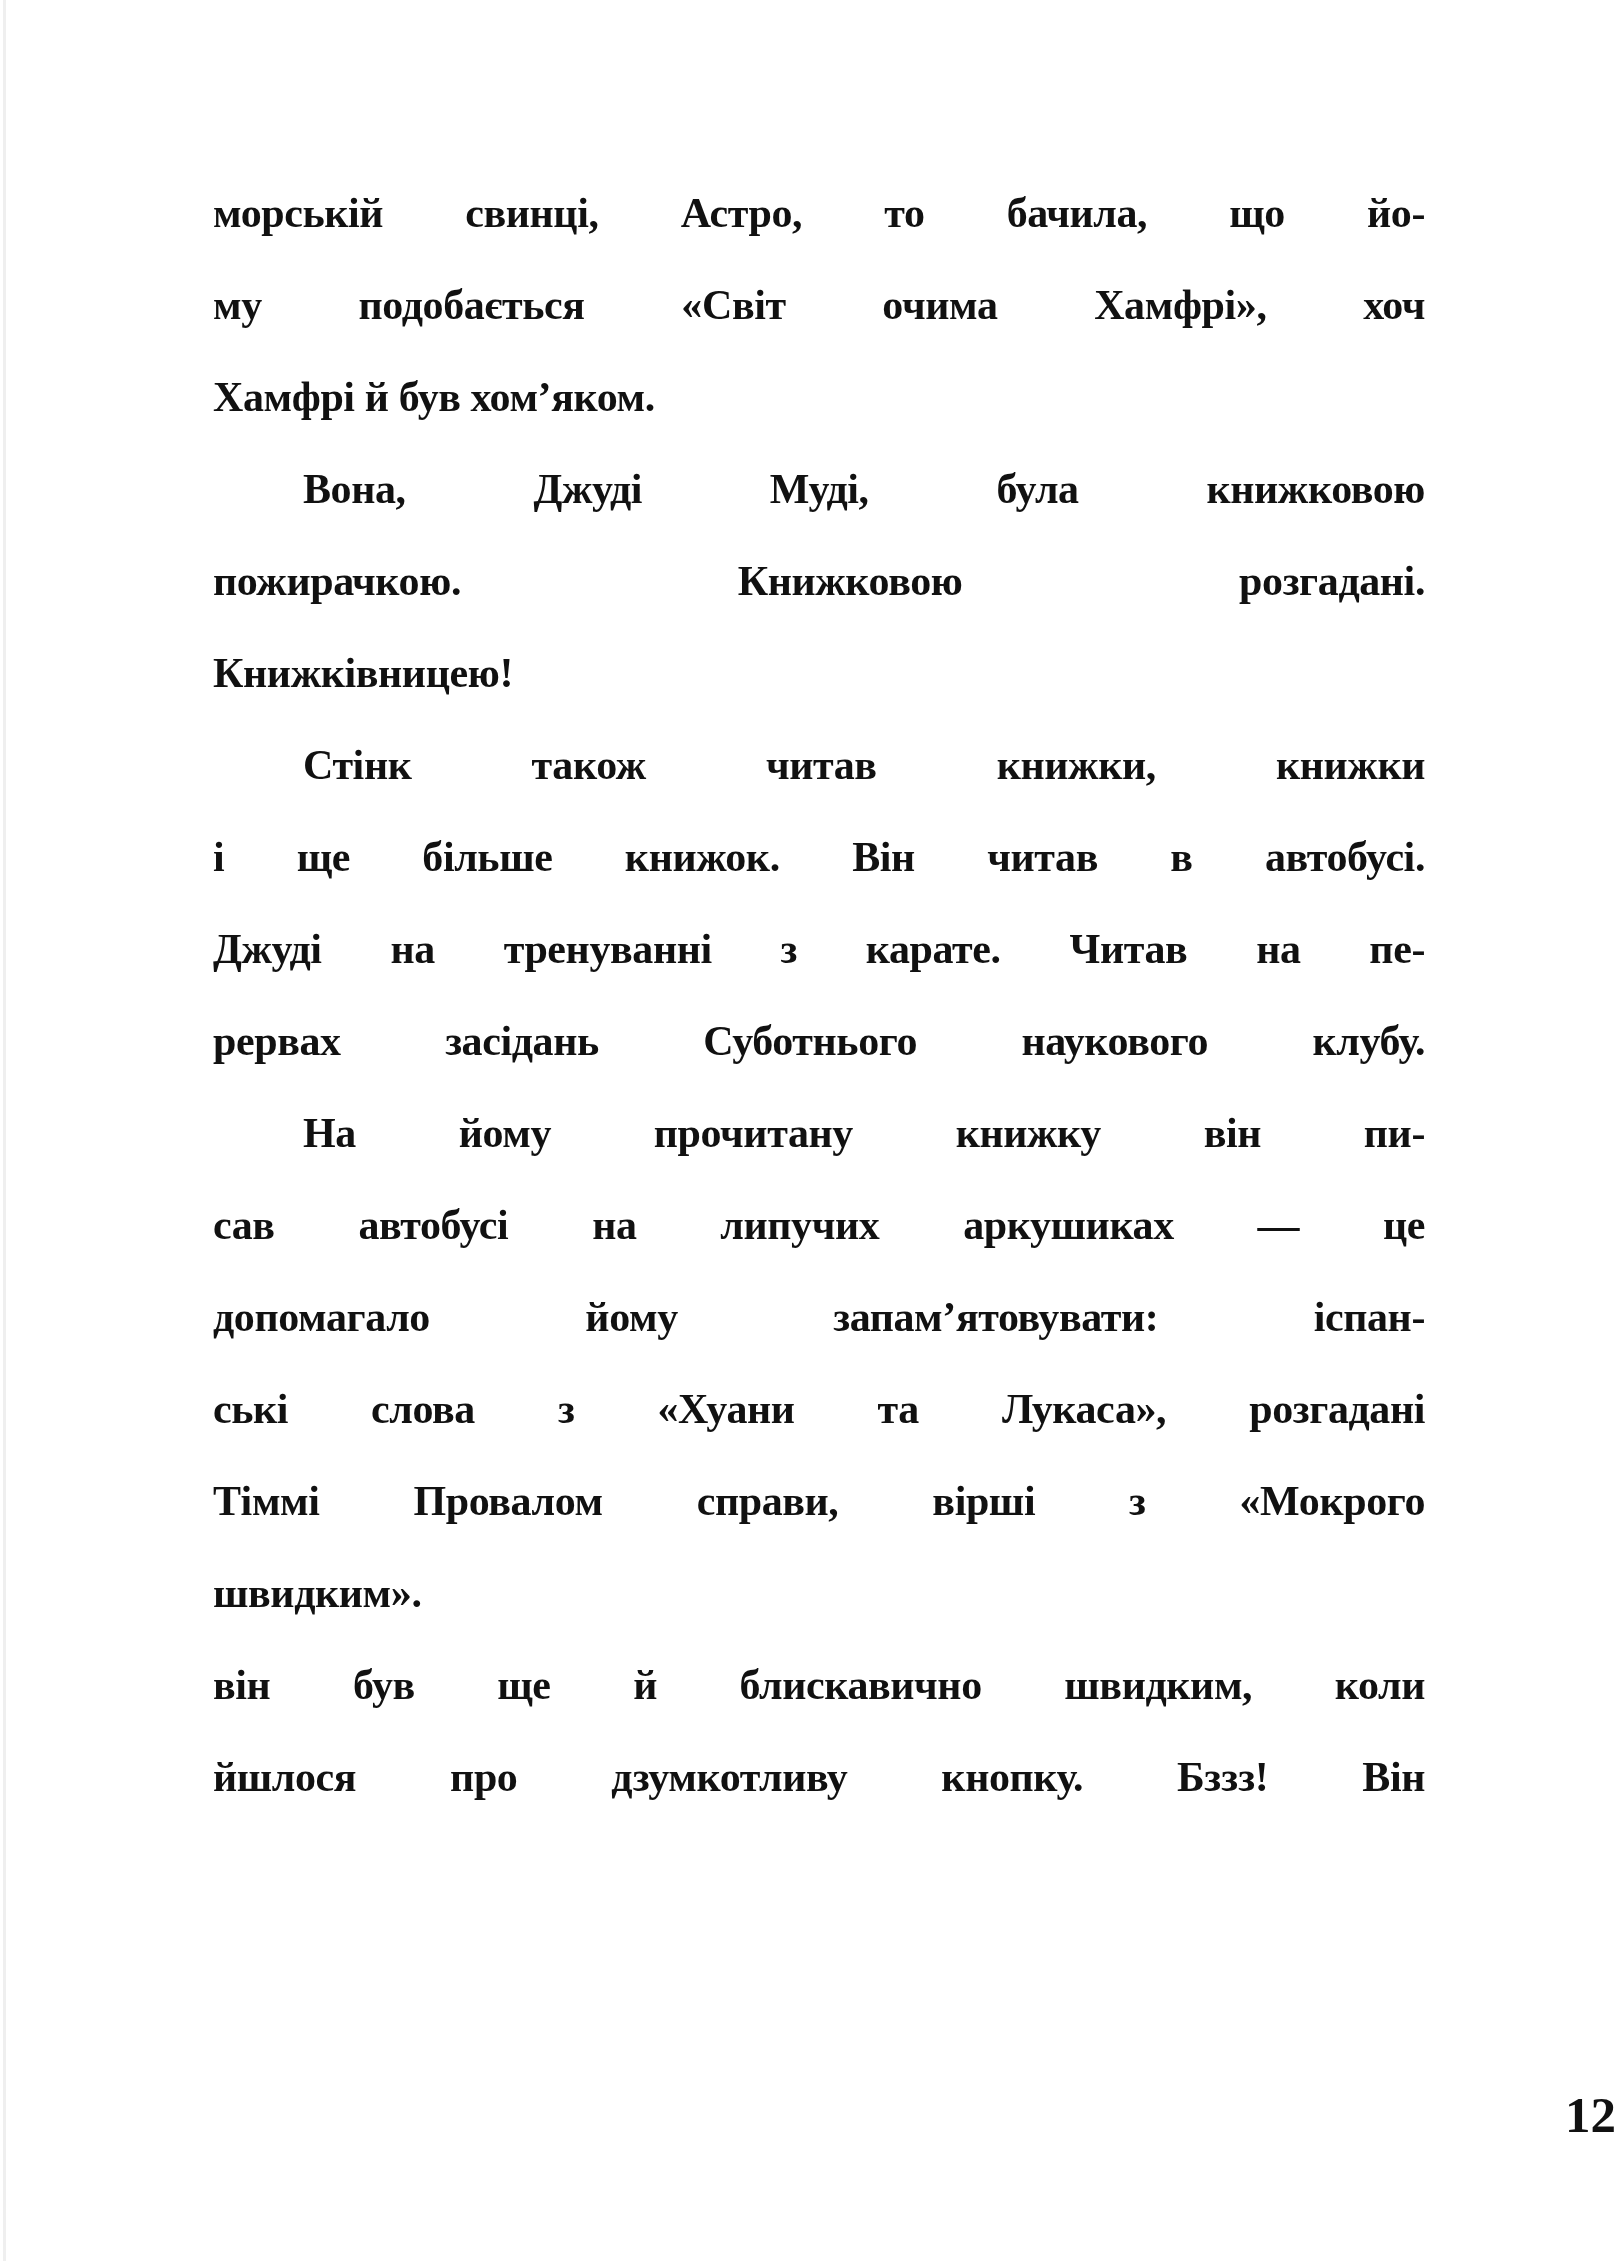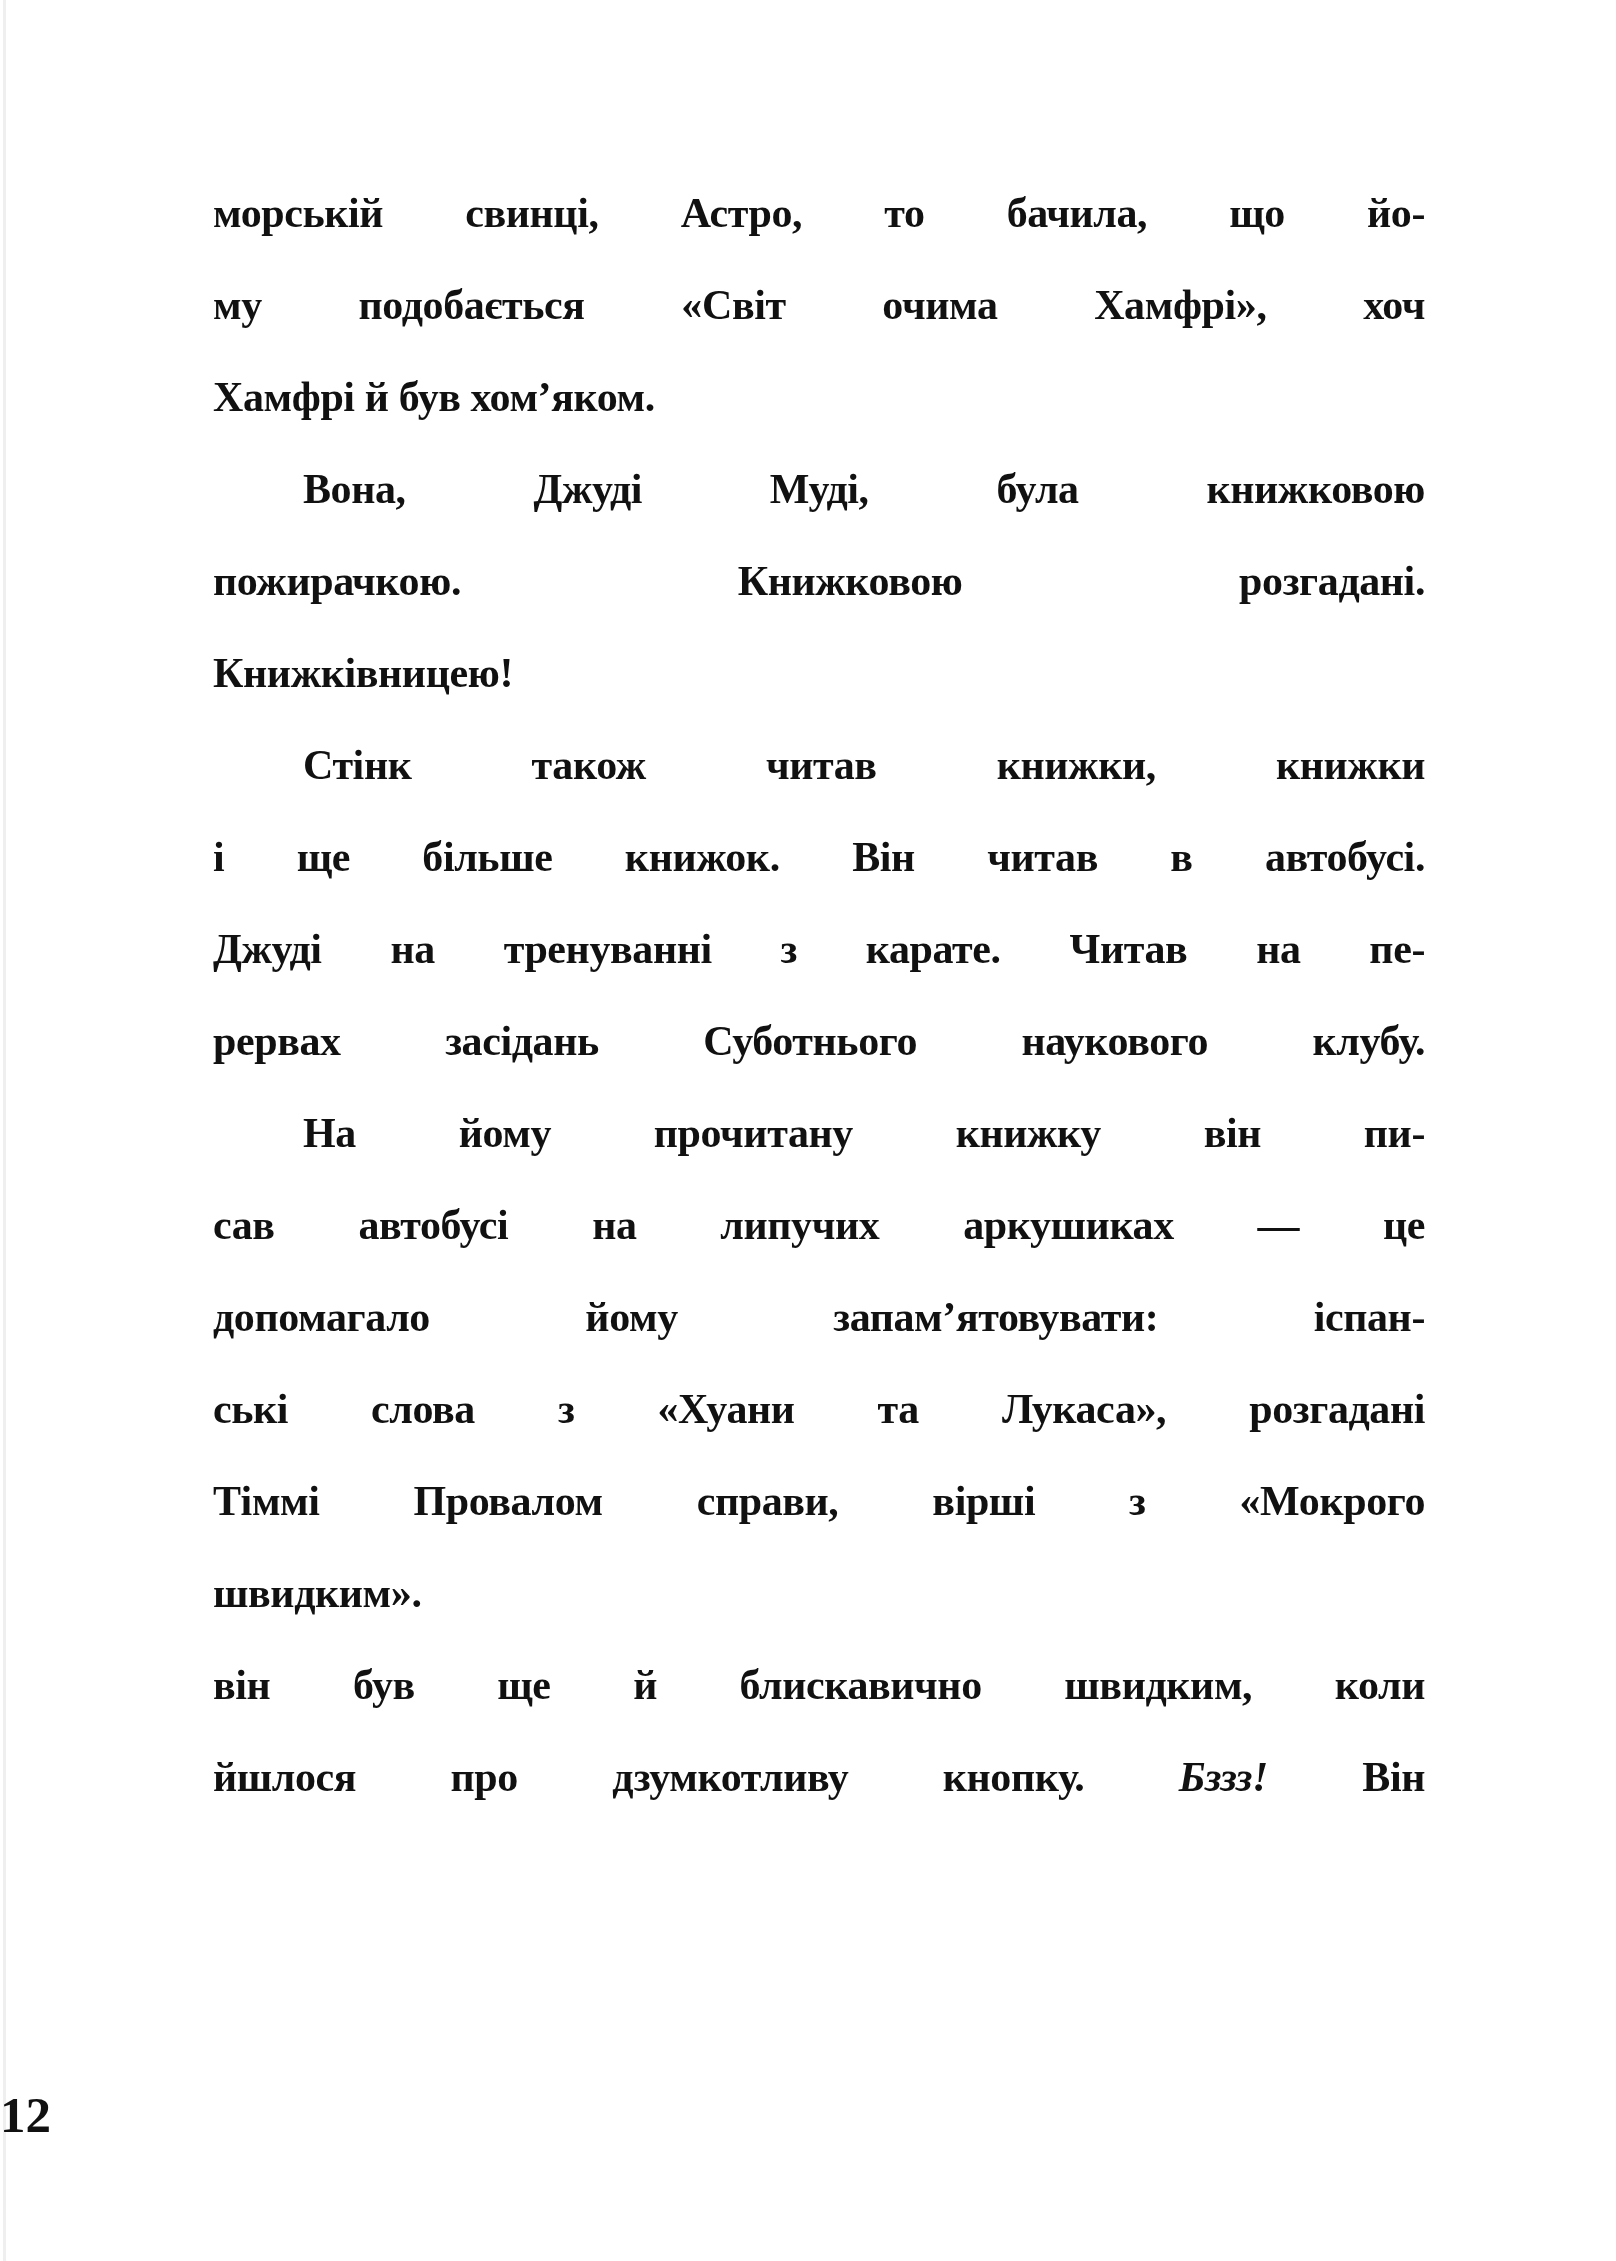--- a/index.html
+++ b/index.html
@@ -42,28 +42,27 @@
       text-align: justify;
       text-align-last: justify;
     }
     .line.indent {
       padding-left: 90px;
     }
     .line.last {
       text-align-last: left;
     }
     .italic {
-      font-style: italic;
     }
     .page-number {
       position: absolute;
       left: 0;
       width: 1616px;
       top: 2086px;
-      text-align: left;
+      text-align: right;
       font-family: "Liberation Serif", "DejaVu Serif", serif;
       font-weight: bold;
       font-size: 51px;
       line-height: 59px;
       color: #111111;
     }
   </style>
 </head>
 <body>
 

